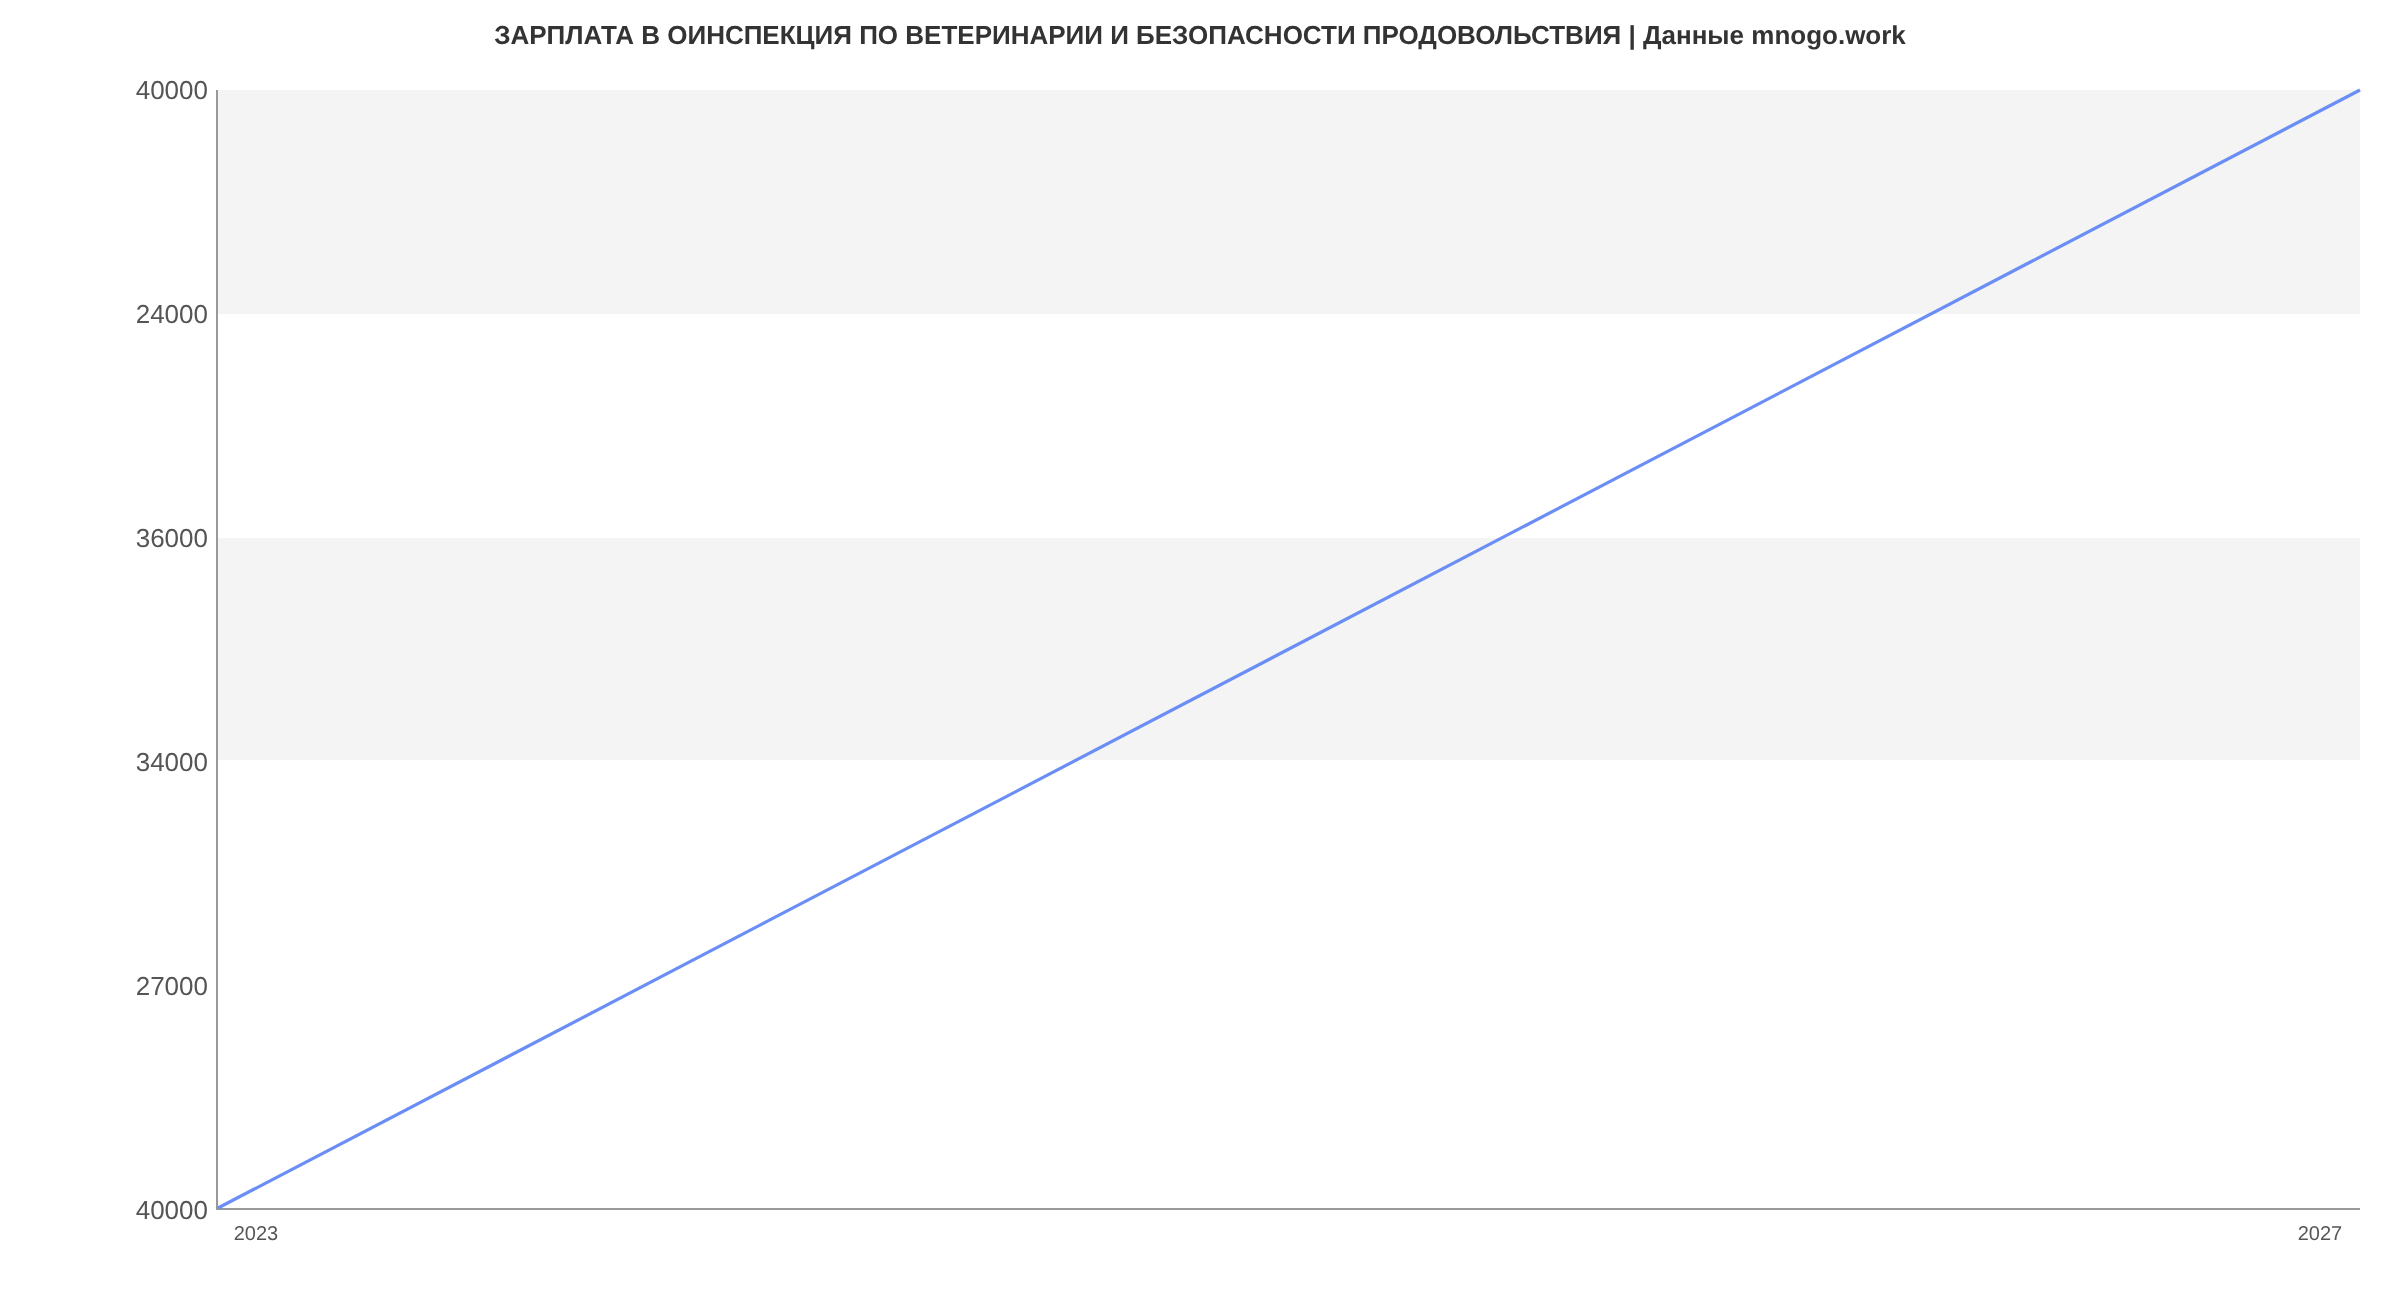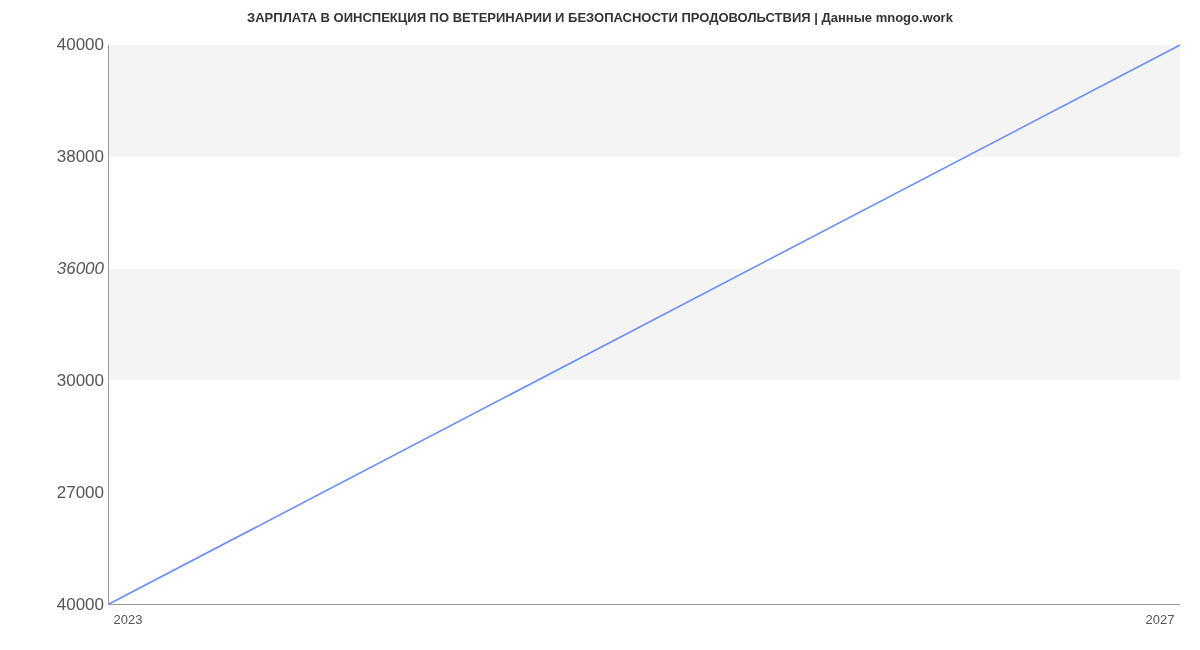--- a/index.html
+++ b/index.html
@@ -1,41 +1,41 @@
 <!DOCTYPE html>
 <html><head>
 <meta charset="utf-8">
 <style>
   html,body{margin:0;padding:0;width:1200px;height:650px;background:#fff;font-family:Verdana,Geneva,sans-serif;}
   .container{position:relative;width:1200px;height:650px;}
   .title{position:absolute;left:0;right:0;top:10px;text-align:center;font-size:13px;font-weight:bold;color:#333;}
   .plot{position:absolute;left:108px;top:45px;width:1072px;height:560px;border-left:1px solid #999;border-bottom:1px solid #999;box-sizing:border-box;}
   .band{position:absolute;left:0;right:0;background:#f4f4f4;}
-  .ytick{position:absolute;right:1096px;font-size:17px;color:#555;transform:translateY(-50%);text-align:right;width:60px;}
-  .xtick{position:absolute;top:612px;font-size:13px;color:#555;transform:translateX(-50%);}
+  .ytick{position:absolute;right:1096px;font-size:13px;color:#555;transform:translateY(-50%);text-align:right;width:60px;}
+  .xtick{position:absolute;top:612px;font-size:10px;color:#555;transform:translateX(-50%);}
   svg.linesvg{position:absolute;left:0;top:0;width:100%;height:100%;overflow:visible;}
   .series{fill:none;stroke:#6a8ef5;stroke-width:1.6;}
 </style>
 </head>
 <body>
 
 <div class="container">
   <div class="title">ЗАРПЛАТА В ОИНСПЕКЦИЯ ПО ВЕТЕРИНАРИИ И БЕЗОПАСНОСТИ ПРОДОВОЛЬСТВИЯ | Данные mnogo.work</div>
 
   <div class="plot">
 
     <div class="band" style="top:0%;height:20%;"></div>
     <div class="band" style="top:40%;height:20%;"></div>
     <svg class="linesvg" viewBox="0 0 1072 560" preserveAspectRatio="none">
       <polyline id="series-line" class="series" points="0,560 1072,0"></polyline>
     </svg>
   </div>
 
   <div class="ytick" style="top:605px;">40000</div>
   <div class="ytick" style="top:493px;">27000</div>
-  <div class="ytick" style="top:381px;">30000</div>
-  <div class="ytick" style="top:269px;font-style:italic;">36000</div>
-  <div class="ytick" style="top:157px;">38000</div>
+  <div class="ytick" style="top:381px;">34000</div>
+  <div class="ytick" style="top:269px;">36000</div>
+  <div class="ytick" style="top:157px;">24000</div>
   <div class="ytick" style="top:45px;">40000</div>
 
   <div class="xtick" style="left:128px;">2023</div>
   <div class="xtick" style="left:1160px;">2027</div>
 </div>
 
 </body></html>

